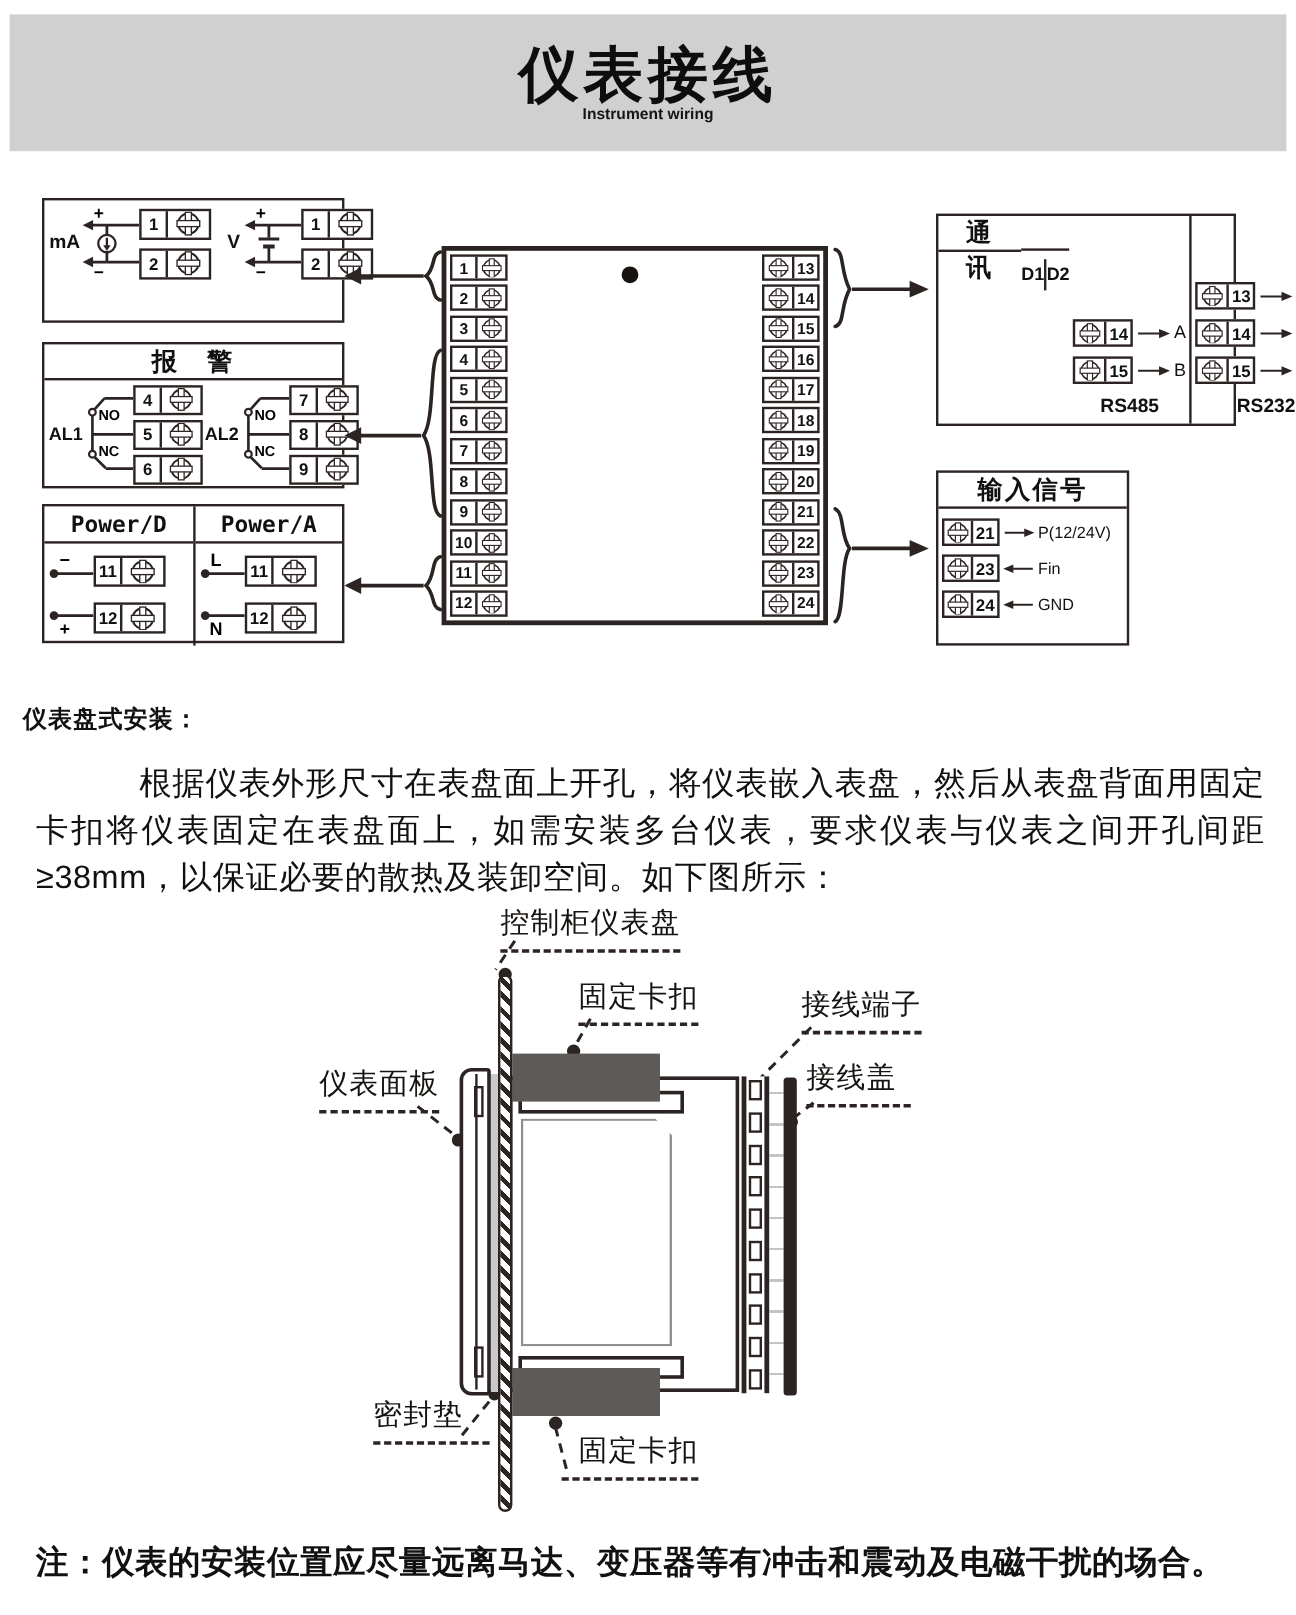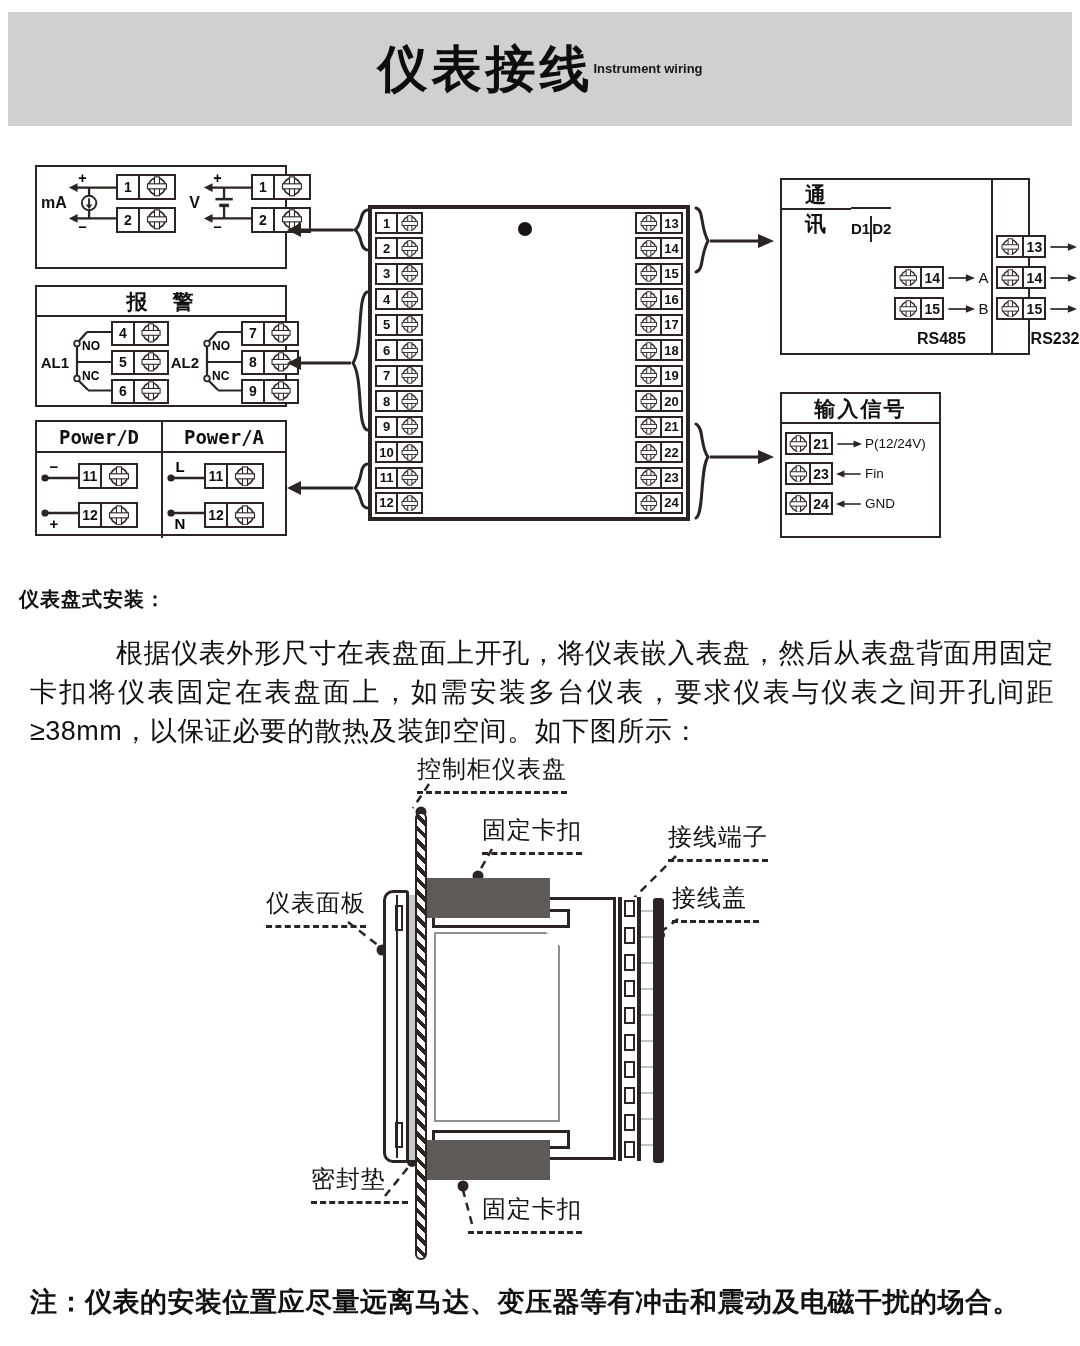--- a/index.html
+++ b/index.html
@@ -2,21 +2,21 @@
 <html><head>
 <meta charset="utf-8">
 <style>
   :root{ --ln:#2b2422; }
   html,body{margin:0;padding:0;background:#fff;}
   .page{position:relative;width:1080px;height:1346px;background:#fff;overflow:hidden;
         font-family:"Liberation Sans",sans-serif;color:#111;}
   .abs{position:absolute;}
   
   .banner{left:8px;top:12px;width:1064px;height:114px;background:#d0d0d0;
-          display:flex;align-items:center;justify-content:center;}
+          display:flex;flex-direction:column;align-items:center;justify-content:center;}
   .banner h1{margin:0;font-size:50px;font-weight:bold;letter-spacing:4px;color:#0d0d0d;line-height:1.05;}
   .banner .sub{font-size:13px;font-weight:700;color:#151515;margin-top:-2px;}
   
   .wbox{border:2.5px solid var(--ln);background:#fff;box-sizing:border-box;}
   .wtitle{border-bottom:2.5px solid var(--ln);text-align:center;font-size:21px;font-weight:600;
           line-height:29px;height:30px;box-sizing:border-box;letter-spacing:2px;}
   .term{display:flex;align-items:stretch;border:2px solid var(--ln);background:#fff;box-sizing:border-box;}
   .term .num{display:flex;align-items:center;justify-content:center;font-size:14px;font-weight:bold;
              border-right:2px solid var(--ln);width:20px;flex:0 0 auto;}
   .term.term-r .num{border-right:none;border-left:2px solid var(--ln);}

